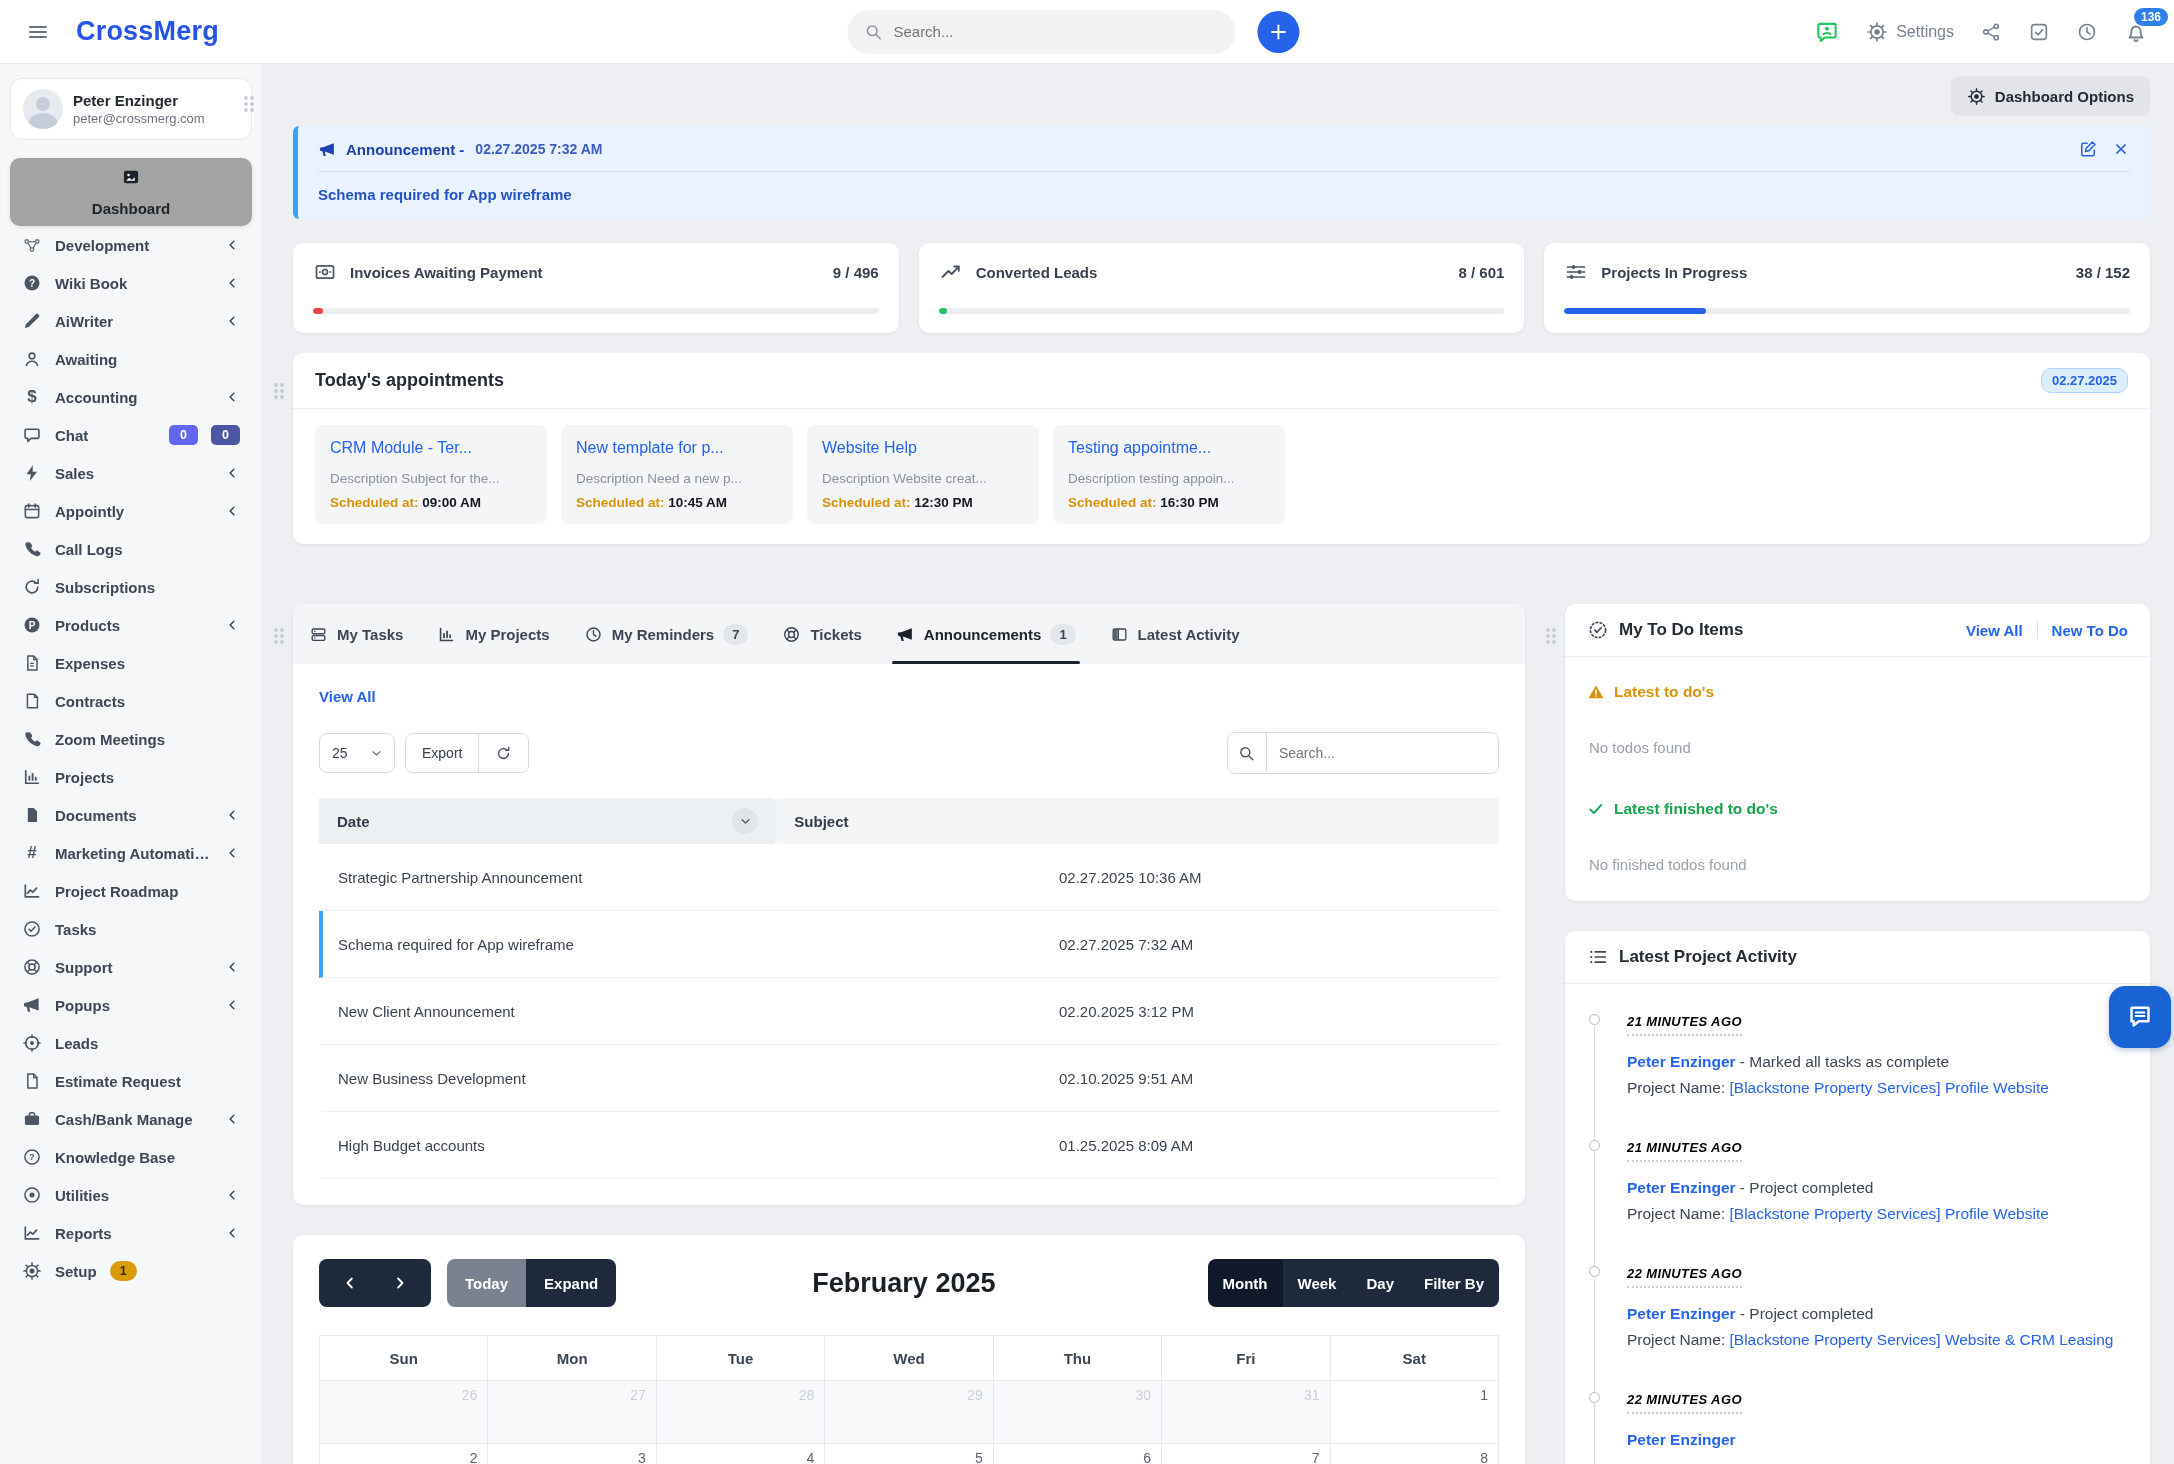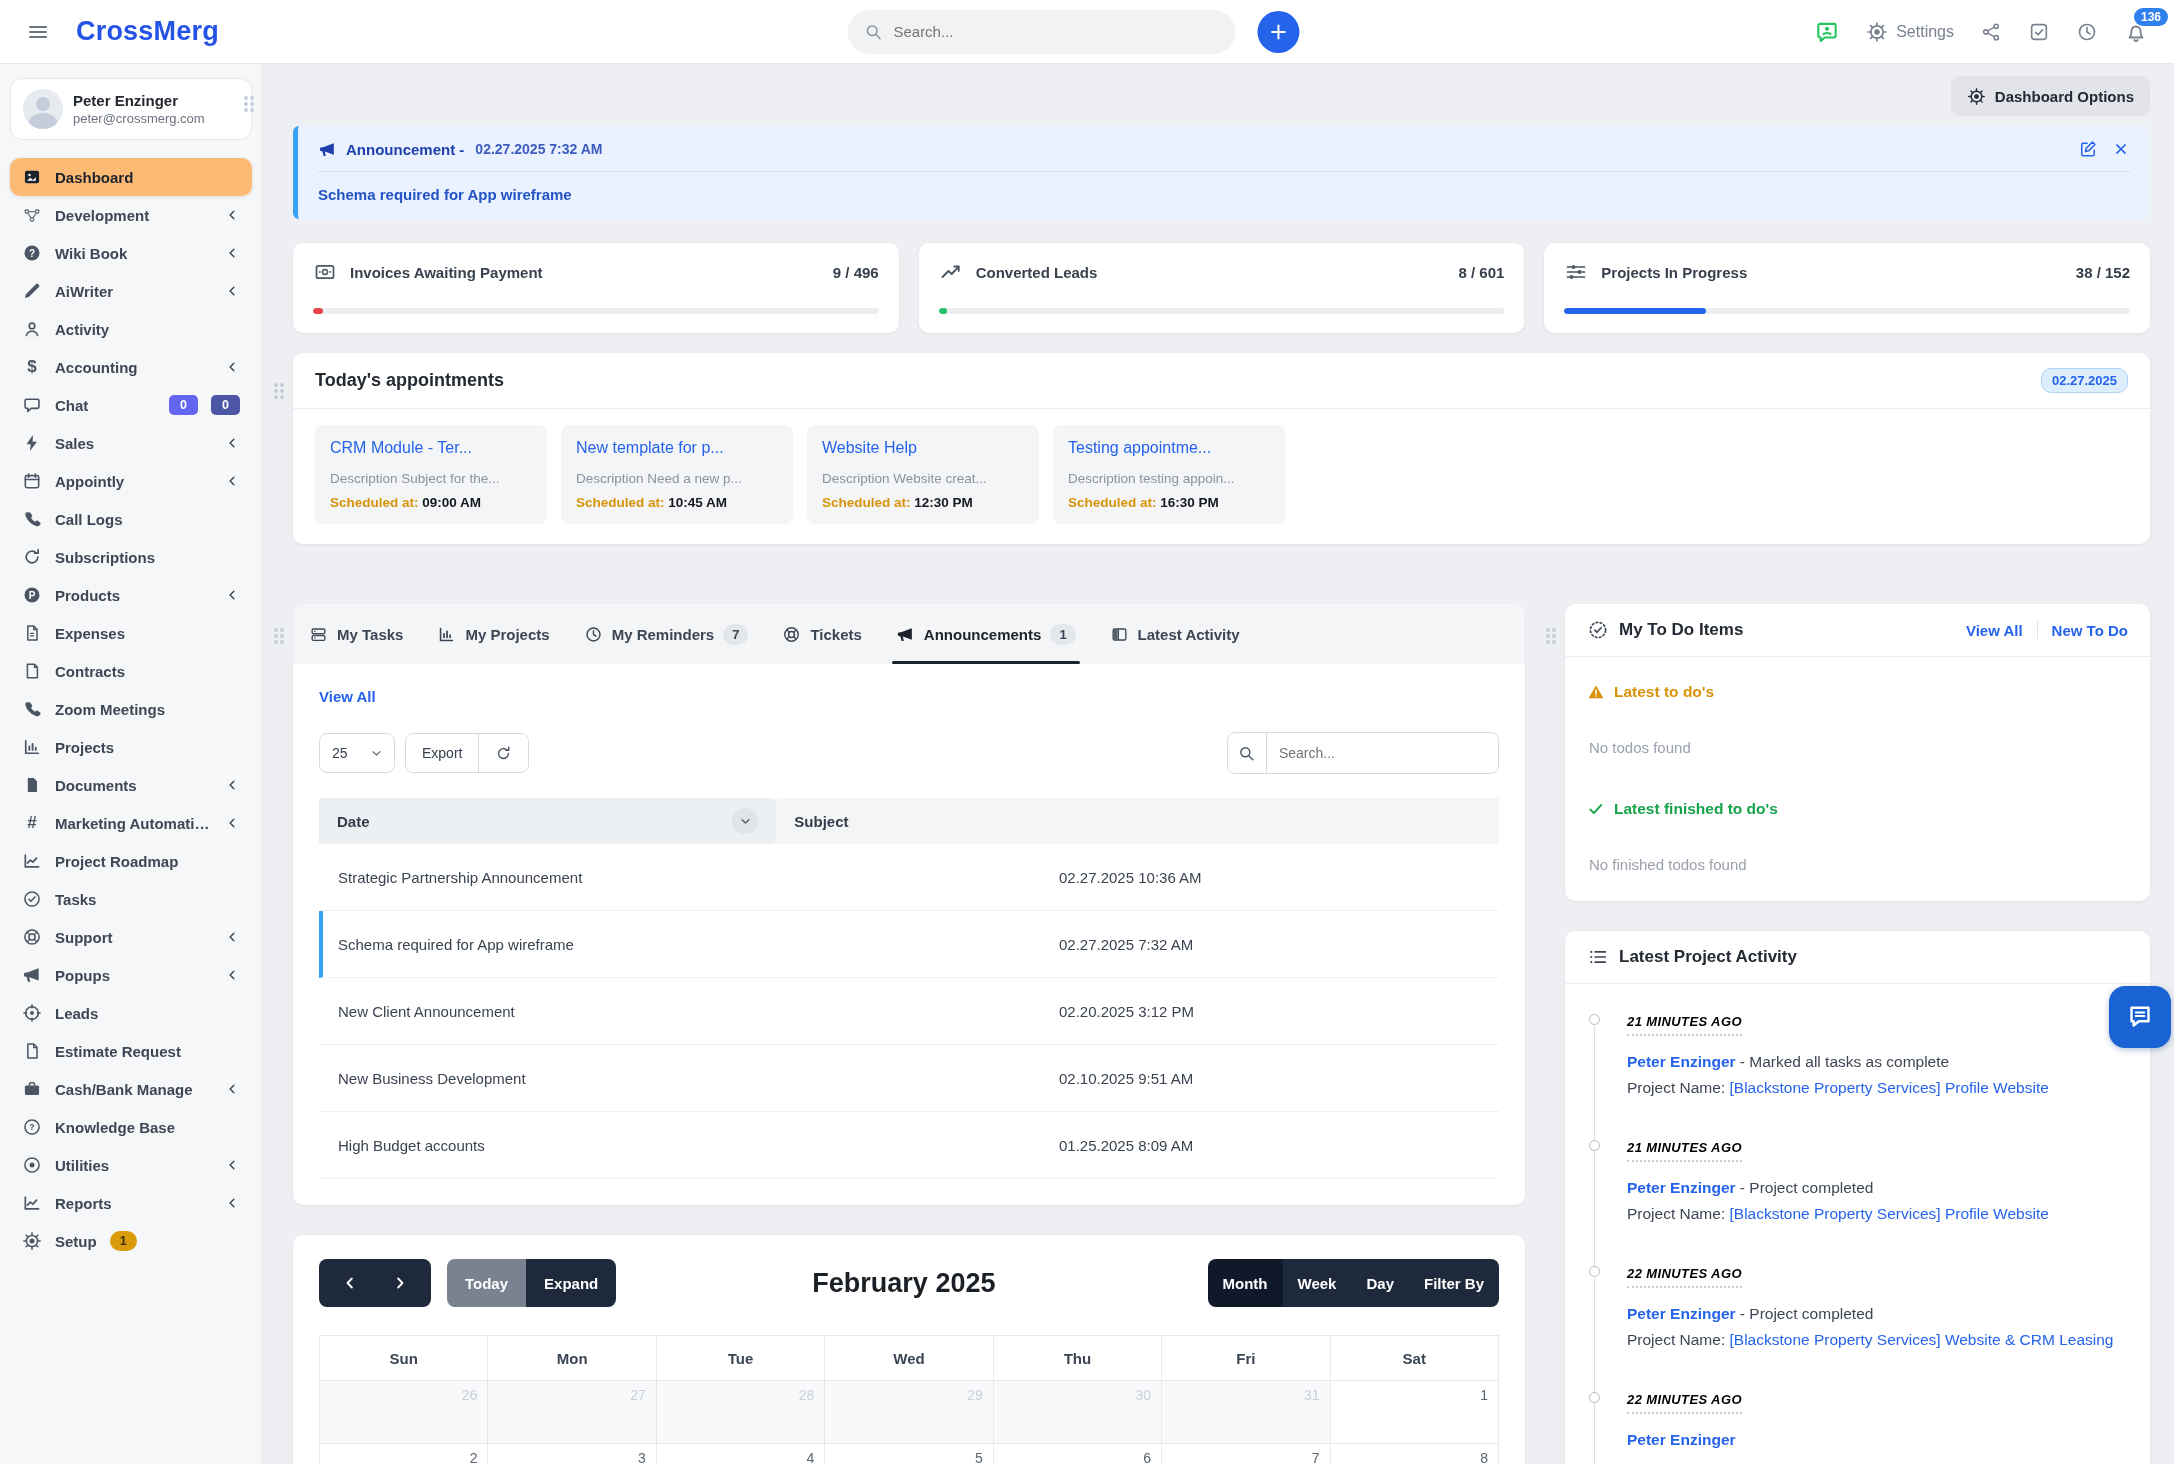--- a/index.html
+++ b/index.html
@@ -28,21 +28,21 @@
 
   
   .usercard { background:#fff; border:1px solid #e5e7eb; border-radius:12px; padding:10px 12px; display:flex; align-items:center; gap:10px; margin-bottom:18px; }
   .avatar { width:40px; height:40px; border-radius:50%; background:#e7ebf0; position:relative; overflow:hidden; flex:none; }
   .avatar::before { content:""; position:absolute; left:13px; top:8px; width:14px; height:14px; border-radius:50%; background:#c4cdd9; }
   .avatar::after { content:""; position:absolute; left:6px; top:24px; width:28px; height:18px; border-radius:50%; background:#c4cdd9; }
   .uname { font-size:15px; font-weight:bold; color:#23272e; }
   .uemail { font-size:13px; color:#6b7280; margin-top:2px; }
   .navitem { display:flex; align-items:center; gap:13px; padding:9px 12px; border-radius:10px; color:#3e4756; font-size:15px; font-weight:600; cursor:pointer; white-space:nowrap; }
   .navitem .lbl { flex:1; overflow:hidden; text-overflow:ellipsis; }
-  .navitem.active { background:#fdba74; box-shadow:0 1px 4px rgba(20,30,50,.12); color:#1d232c; font-weight:bold; }
+  .navitem.active { background:#a3a3a3; box-shadow:0 1px 4px rgba(20,30,50,.12); color:#1d232c; font-weight:bold;flex-direction:column; }
   .navitem .chev { color:#3e4756; }
   .gicon { width:20px; text-align:center; font-size:17px; font-weight:bold; color:#4b5563; flex:none; }
   .cbadge { font-size:12.5px; font-weight:bold; color:#fff; border-radius:5px; padding:3px 11px; }
   .cbadge.b1 { background:#6366f1; }
   .cbadge.b2 { background:#4d55a5; }
   .setupbadge { background:#d99b0c; color:#3a2c00; font-size:12.5px; font-weight:bold; border-radius:10px; padding:3px 10px; }
 
   
   .optrow { display:flex; justify-content:flex-end; }
   .optbtn { background:#e2e4e9; border-radius:8px; height:40px; padding:0 16px; display:flex; align-items:center; gap:9px; font-size:15px; font-weight:600; color:#212a36; cursor:pointer; }
@@ -476,21 +476,21 @@
         </svg>
         <span class="lbl">AiWriter</span>
         <svg class="ic chev" width="16" height="16">
           <use href="#i-chevsm"></use>
         </svg>
       </div>
     <div class="navitem">
         <svg class="ic" width="20" height="20" style="color:#4b5563">
           <use href="#i-user"></use>
         </svg>
-        <span class="lbl">Activity</span>
+        <span class="lbl">Awaiting</span>
       </div>
     <div class="navitem">
         <span class="gicon">$</span>
         <span class="lbl">Accounting</span>
         <svg class="ic chev" width="16" height="16">
           <use href="#i-chevsm"></use>
         </svg>
       </div>
     <div class="navitem">
         <svg class="ic" width="20" height="20" style="color:#4b5563">

